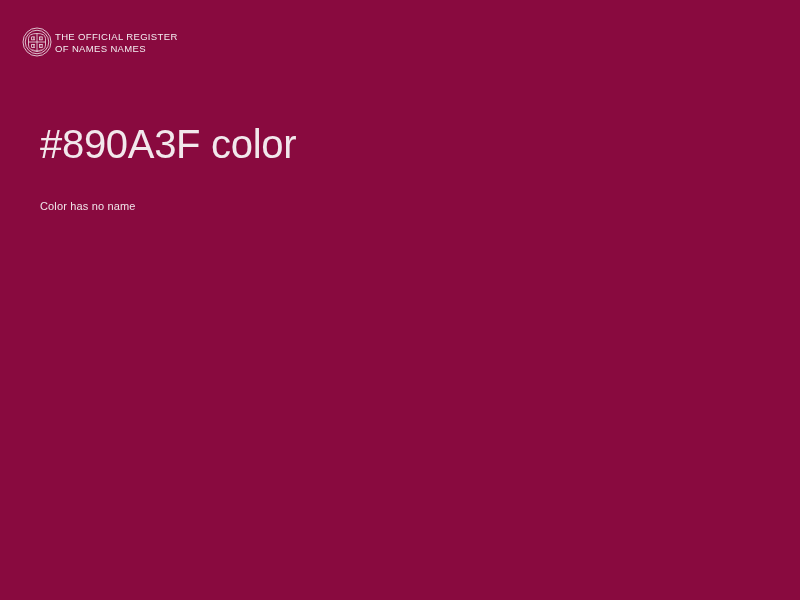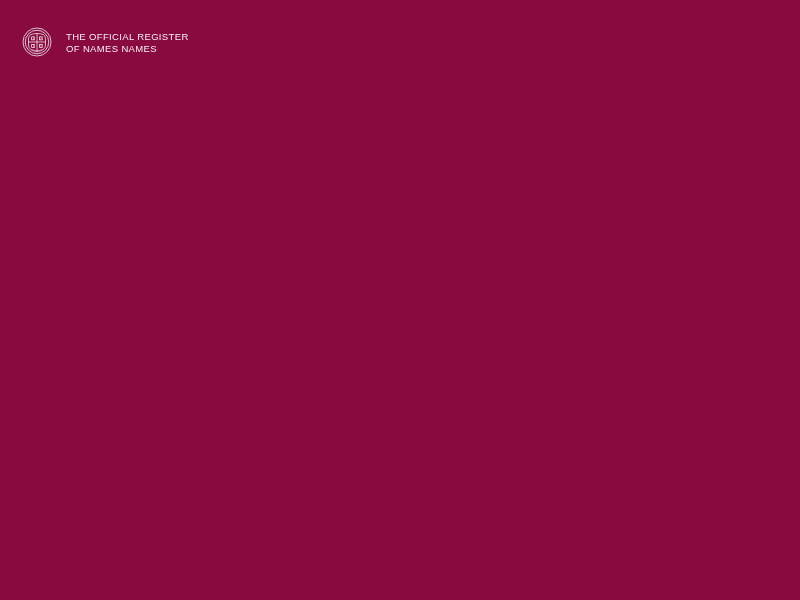--- a/index.html
+++ b/index.html
@@ -20,21 +20,21 @@
     background: #890A3F;
   }
 
   
   .brand {
     position: absolute;
     left: 22px;
     top: 27px;
     display: flex;
     align-items: center;
-    gap: 14px;
+    gap: 3px;
   }
   .brand-mark {
     width: 30px;
     height: 30px;
     flex: 0 0 30px;
     display: block;
   }
   .brand-text {
     display: flex;
     flex-direction: column;
@@ -119,15 +119,17 @@
         </g>
       </svg>
     </span>
     <span class="brand-text">
       <span class="brand-line">THE OFFICIAL REGISTER</span>
       <span class="brand-line">OF NAMES NAMES</span>
     </span>
   </div>
 
   <div class="content">
+    <h1 class="color-title">#890A3F color</h1>
+    <p class="color-subtitle">Color has no name</p>
   </div>
 
 </div>
 
 </body></html>

